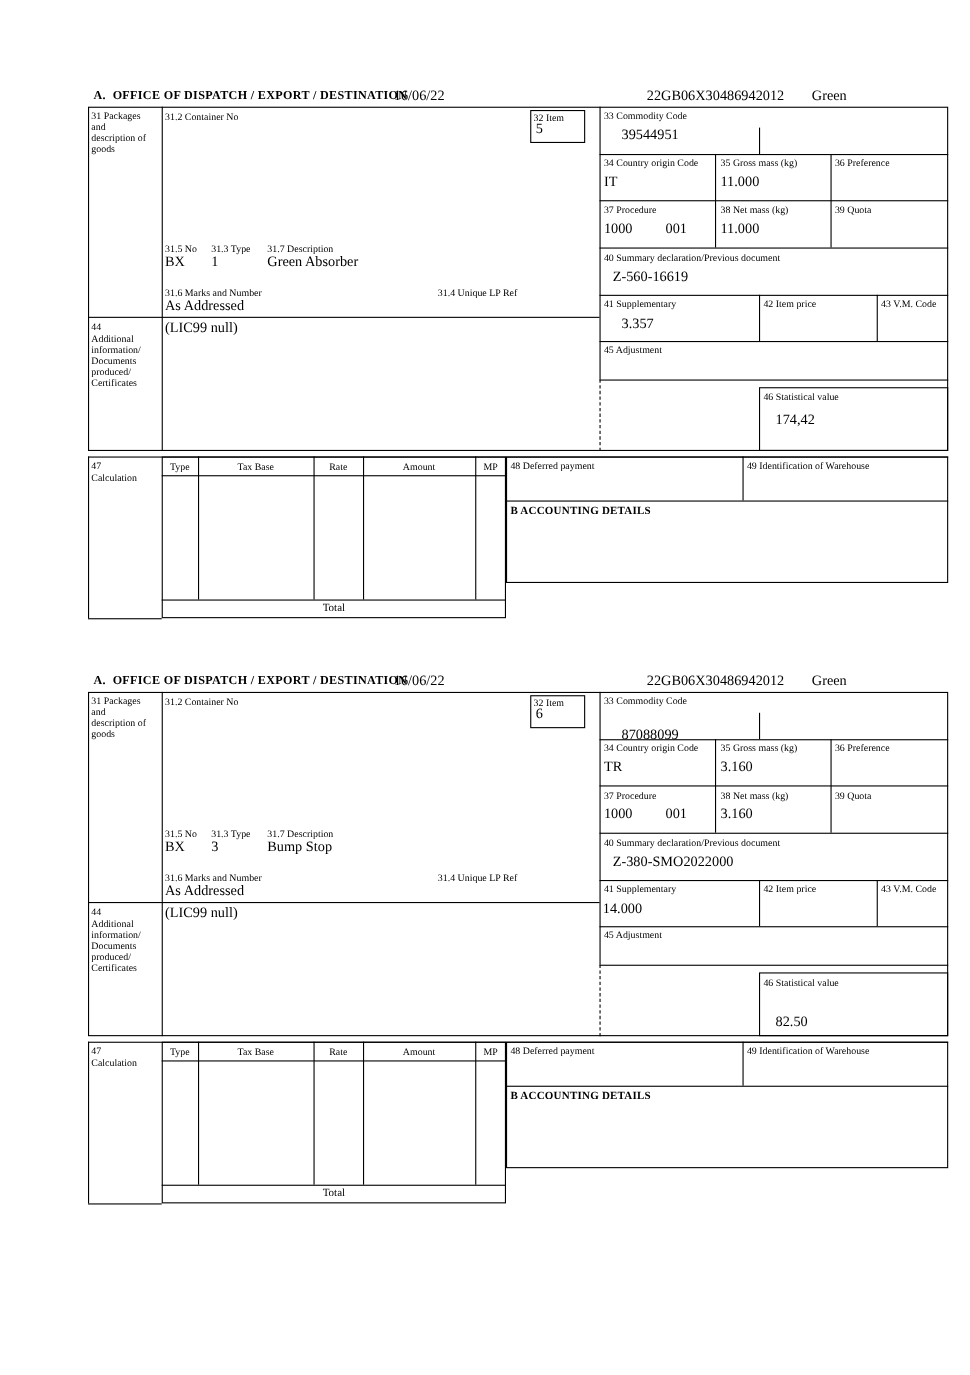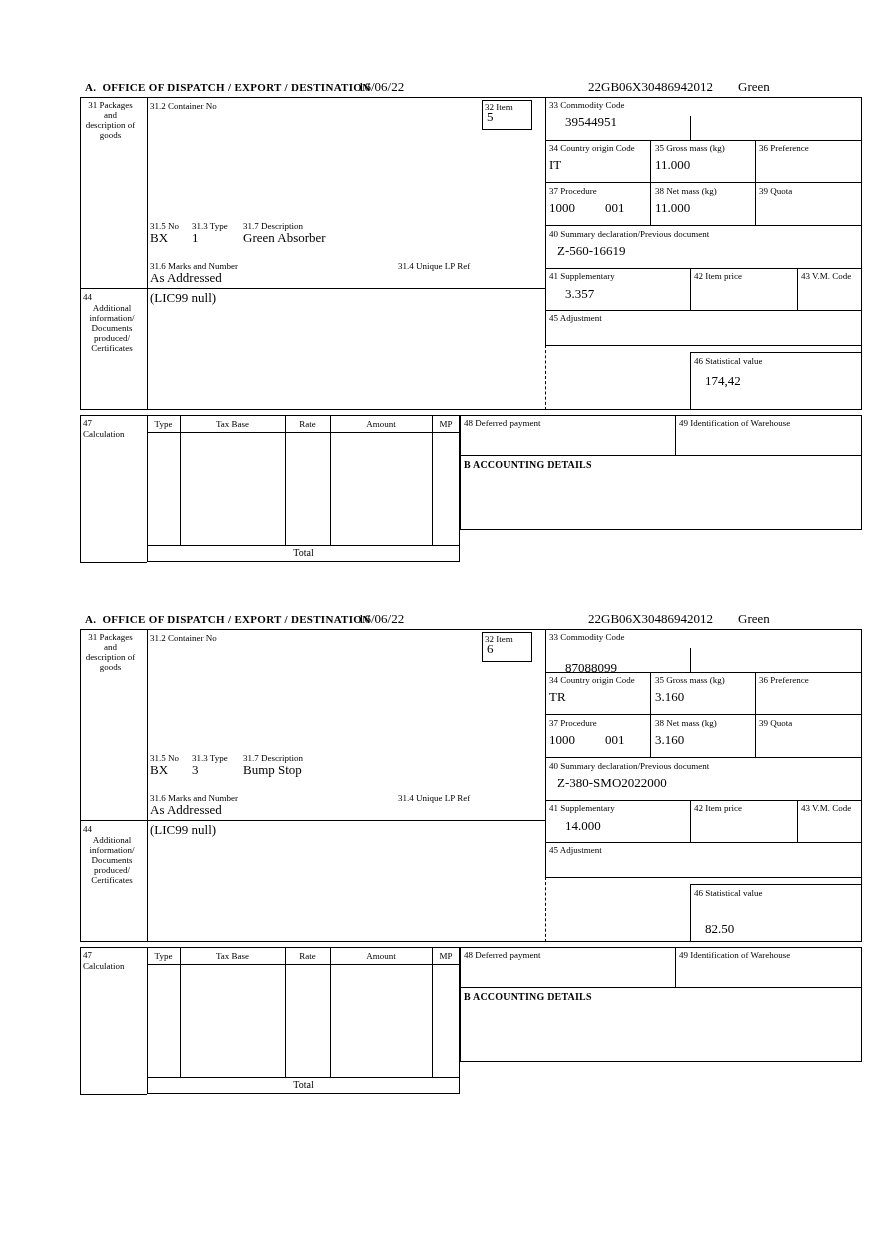--- a/index.html
+++ b/index.html
@@ -3,21 +3,21 @@
 <meta charset="utf-8">
 <style>
   * { margin:0; padding:0; box-sizing:border-box; }
   html,body { background:#ffffff; }
   body {
     width:882px; height:1250px; position:relative;
     font-family:"Liberation Serif", serif; color:#000;
   }
   .sheet { position:absolute; left:80px; width:783px; height:486px; }
   .t { position:absolute; white-space:pre; line-height:1.12; }
-  .wrap { white-space:normal;text-align:center; }
+  .wrap { white-space:normal; }
   .lbl { font-size:9px; }
   .val { font-size:13px; }
   .hdr { font-size:11px; font-weight:bold; letter-spacing:.3px; }
   .acct { font-size:10px; font-weight:bold; letter-spacing:.2px; }
   .total { font-size:10px; }
   .ctr { text-align:center; }
   i.hl, i.vl, i.box, i.dashv { position:absolute; display:block; }
   i.hl { border-top:1px solid #000; height:0; }
   i.vl { border-left:1px solid #000; width:0; }
   i.box { border:1px solid #000; }
@@ -187,21 +187,21 @@
     <span class="t lbl" style="left:679px;top:63px">36 Preference</span>
     <span class="t lbl" style="left:469px;top:106px">37 Procedure</span>
     <span class="t val" style="left:469px;top:121px">1000</span>
     <span class="t val" style="left:525px;top:121px">001</span>
     <span class="t lbl" style="left:575px;top:106px">38 Net mass (kg)</span>
     <span class="t val" style="left:575px;top:121px">3.160</span>
     <span class="t lbl" style="left:679px;top:106px">39 Quota</span>
     <span class="t lbl" style="left:469px;top:149px">40 Summary declaration/Previous document</span>
     <span class="t val" style="left:477px;top:164px">Z-380-SMO2022000</span>
     <span class="t lbl" style="left:469px;top:191px">41 Supplementary</span>
-    <span class="t val" style="left:485px;top:207px">14.000</span>
+    <span class="t val" style="left:468px;top:207px">14.000</span>
     <span class="t lbl" style="left:614px;top:191px">42 Item price</span>
     <span class="t lbl" style="left:721px;top:191px">43 V.M. Code</span>
     <span class="t lbl" style="left:469px;top:233px">45 Adjustment</span>
     <span class="t lbl" style="left:614px;top:276px">46 Statistical value</span>
     <span class="t val" style="left:625px;top:310px">82.50</span>
 
     <span class="t lbl" style="left:3px;top:338px">47</span>
     <span class="t lbl" style="left:3px;top:349px">Calculation</span>
     <span class="t lbl ctr" style="left:67px;top:339px;width:33px">Type</span>
     <span class="t lbl ctr" style="left:100px;top:339px;width:105px">Tax Base</span>

